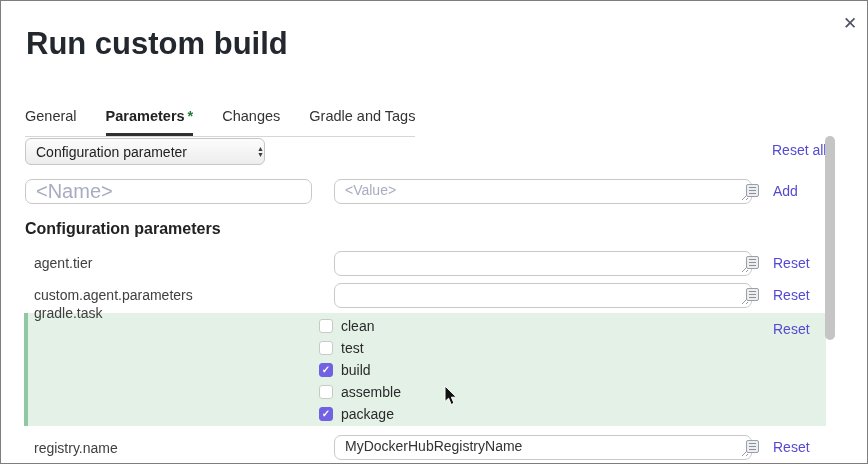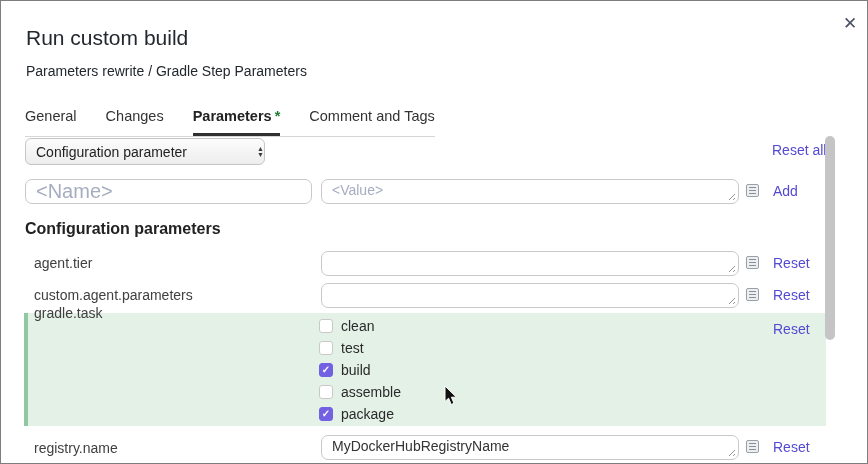--- a/index.html
+++ b/index.html
@@ -12,21 +12,21 @@
     border: 1px solid #7e7e7e;
     overflow: hidden;
   }
   .close-btn {
     position: absolute; left: 838px; top: 12px;
     font-size: 17px; color: #4d5364; cursor: pointer;
     width: 22px; height: 22px; text-align: center; line-height: 22px;
   }
   .title {
     position: absolute; left: 25px; top: 25px;
-    font-size: 21px; font-weight: normal; color: #23272e;
+    font-size: 31px; font-weight: bold; color: #23272e;
   }
   .subtitle {
     position: absolute; left: 25px; top: 62px;
     font-size: 14px; color: #23272e;
   }
   .tabs {
     position: absolute; left: 24px; top: 96px;
     display: flex; gap: 29px; width: fit-content;
     border-bottom: 1px solid #d6d6d6;
     margin-top: 11px;
@@ -54,21 +54,21 @@
   .add-link  { position: absolute; left: 772px; top: 182px; }
 
   .text-input {
     position: absolute; height: 25px;
     border: 1px solid #c9c9c9; border-radius: 7px;
     font-family: "Liberation Sans", sans-serif;
     font-size: 20px; color: #333; padding: 2px 10px;
     outline: none; background: #fff;
   }
   .text-input::placeholder { color: #a6adc0; opacity: 1; }
-  .ta-wrap { position: absolute; }
+  .ta-wrap { position: absolute; margin-left: 13px; }
   .ta-wrap textarea {
     width: 100%; height: 25px; resize: none; overflow: hidden;
     border: 1px solid #c9c9c9; border-radius: 7px;
     font-family: "Liberation Sans", sans-serif;
     font-size: 14px; color: #333; padding: 2px 10px;
     outline: none; background: #fff; display: block;
   }
   .ta-wrap textarea::placeholder { color: #a6adc0; opacity: 1; }
   .resize-grip { position: absolute; right: 3px; bottom: 3px; pointer-events: none; }
 
@@ -110,29 +110,28 @@
   .cursor { position: absolute; left: 443px; top: 384px; z-index: 9; pointer-events: none; }
 </style>
 </head>
 <body>
 
 <div class="dialog">
 
   <span class="close-btn">✕</span>
 
   <div class="title">Run custom build</div>
-  <div class="subtitle">Parameters rewrite / Gradle Step Parameters</div>
 
   <div class="tabs">
     <div class="tab">General</div>
-    <div class="tab">Changes</div>
     <div class="tab active">
       <span>Parameters</span><span class="req">*</span>
     </div>
-    <div class="tab">Comment and Tags</div>
+    <div class="tab">Changes</div>
+    <div class="tab">Gradle and Tags</div>
   </div>
 
   <div class="kind-select">
     <span>Configuration parameter</span>
     <span class="select-arrows">
         <span>▲</span>
         <span>▼</span>
       </span>
   </div>
 

